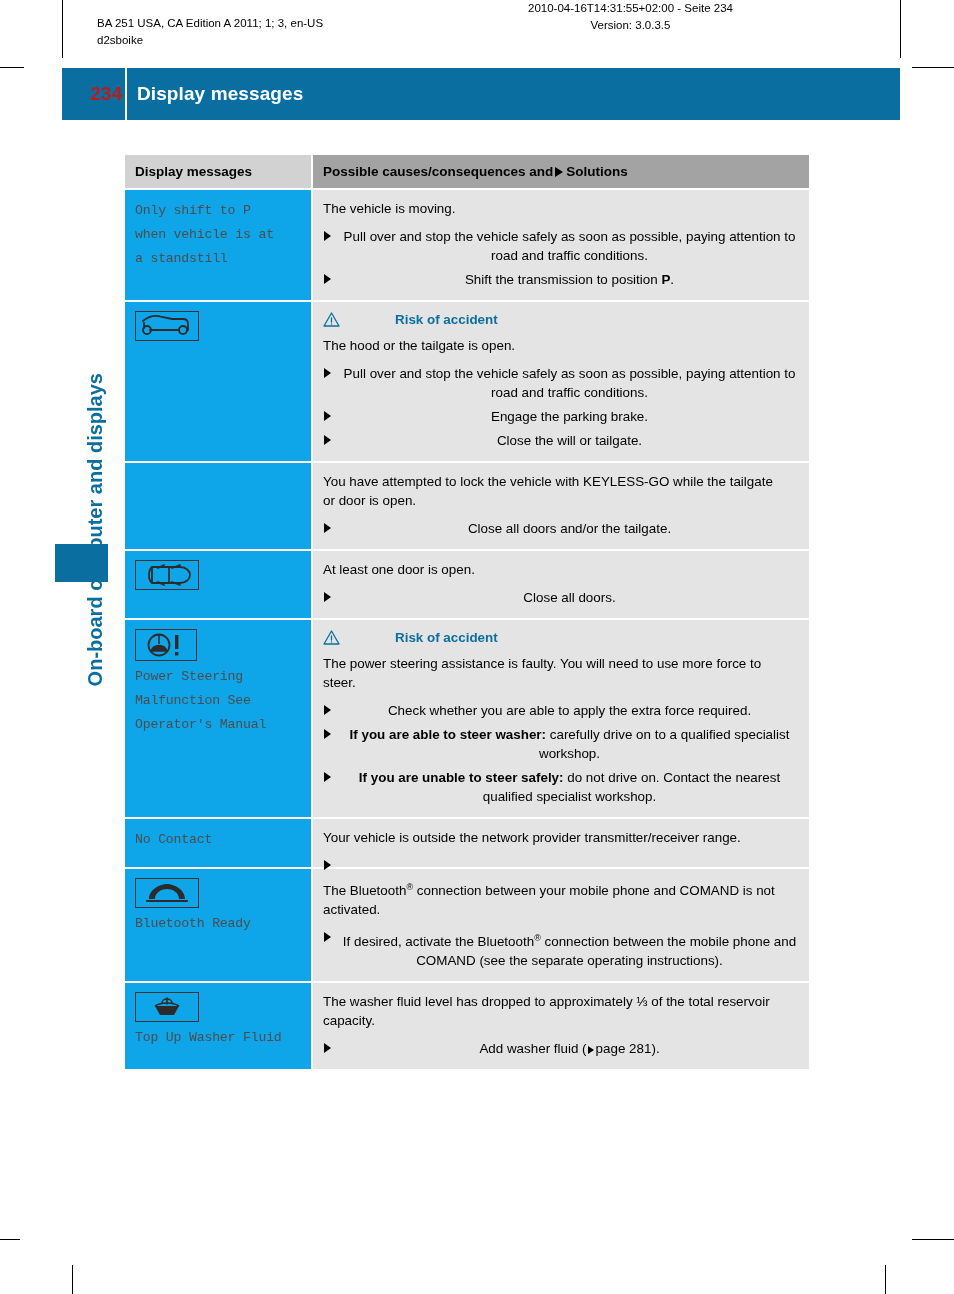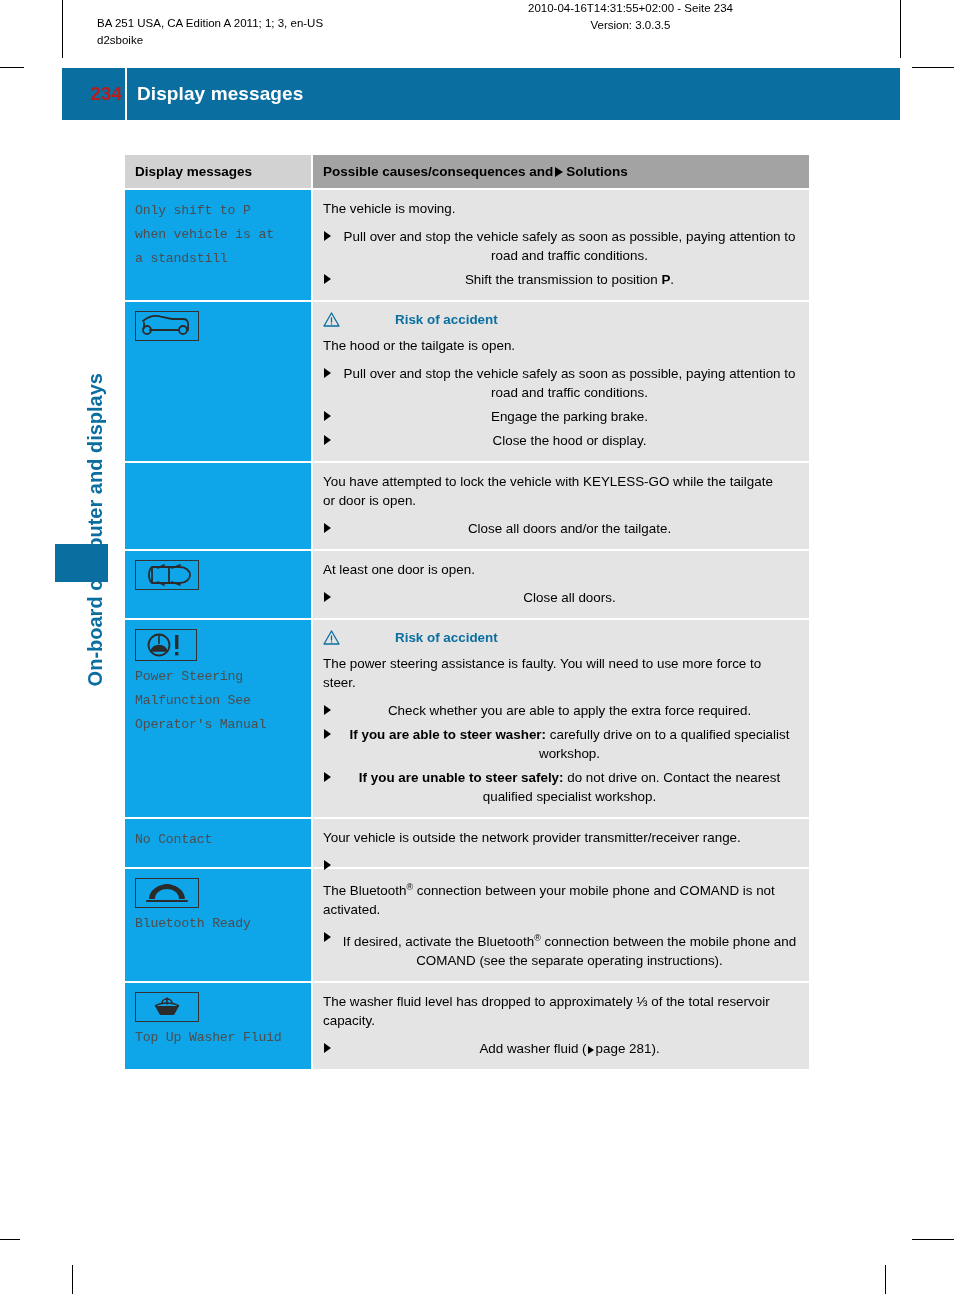--- a/index.html
+++ b/index.html
@@ -319,21 +319,21 @@
       <div class="bullet">
         <span class="tri"></span>
         <span>Pull over and stop the vehicle safely as soon as possible, paying attention to road and traffic conditions.</span>
       </div>
       <div class="bullet">
         <span class="tri"></span>
         <span>Engage the parking brake.</span>
       </div>
       <div class="bullet">
         <span class="tri"></span>
-        <span>Close the hood or display.</span>
+        <span>Close the will or tailgate.</span>
       </div>
     </div>
   </div>
 
   <div class="row">
     <div class="cell-left">&nbsp;</div>
     <div class="cell-right">
       <p class="para">You have attempted to lock the vehicle with KEYLESS-GO while the tailgate or door is open.</p>
       <div class="bullet">
         <span class="tri"></span>

